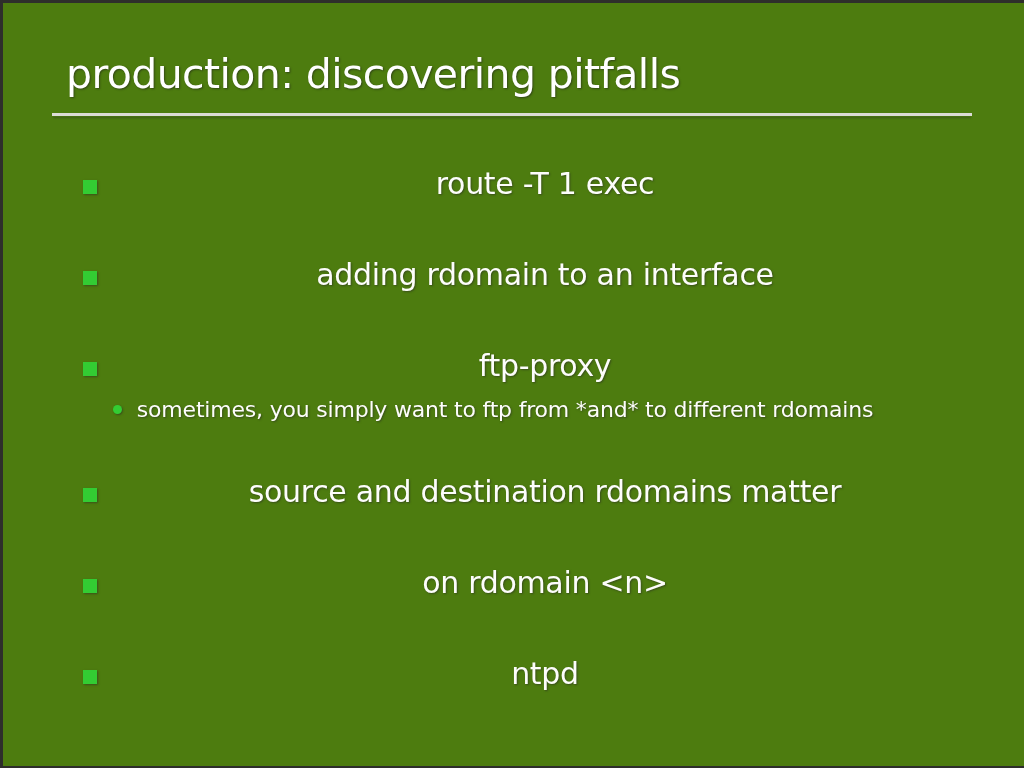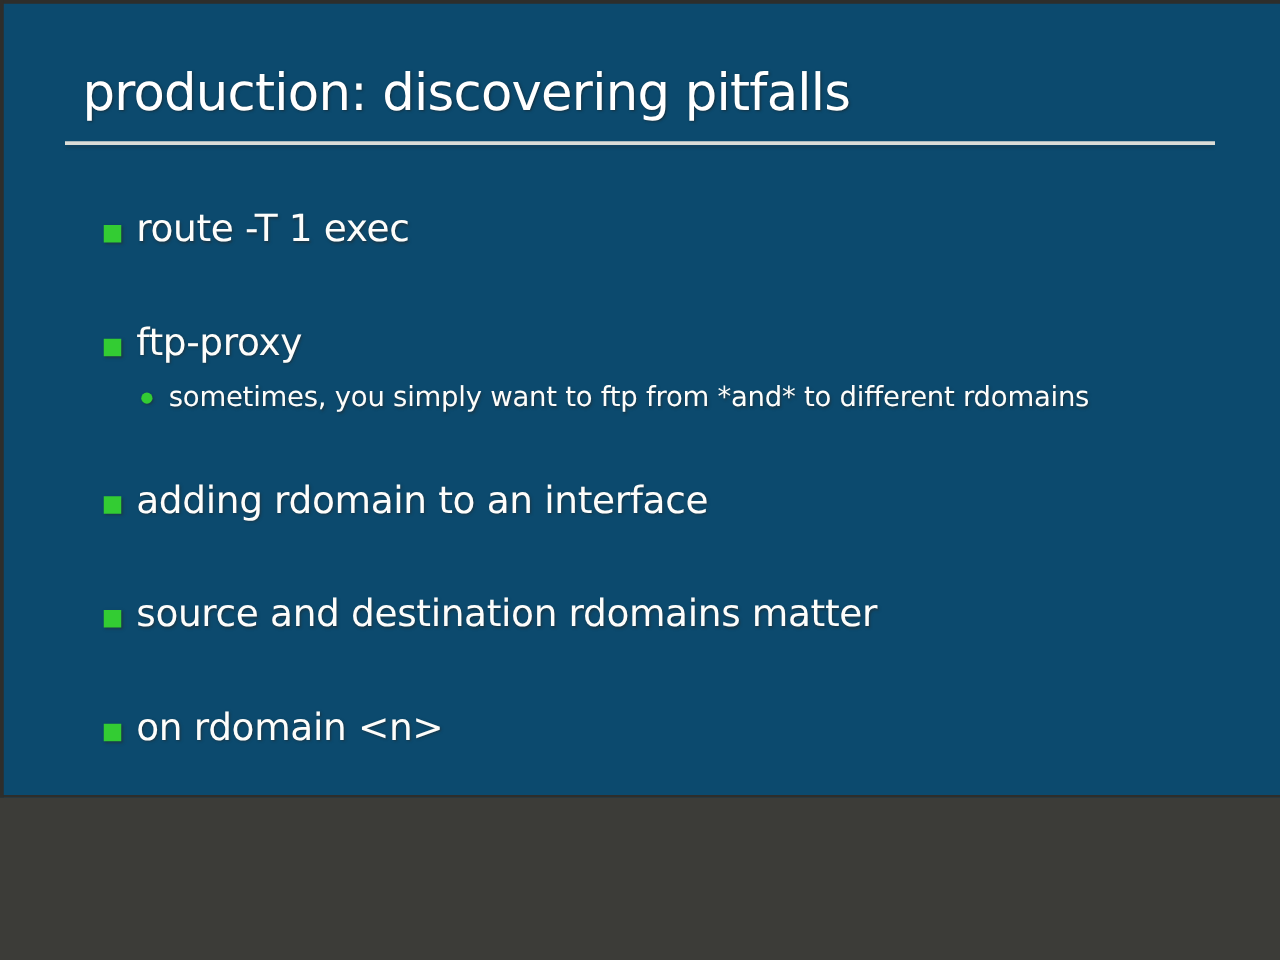--- a/index.html
+++ b/index.html
@@ -13,22 +13,22 @@
     overflow: hidden;
     background: #3c3c38;
     font-family: "DejaVu Sans", sans-serif;
   }
 
   
   .slide {
     position: relative;
     box-sizing: border-box;
     width: 1024px;
-    height: 638px;
-    background: #0c4a6e;
+    height: 768px;
+    background: #4d7c0f;
     border-top: 3px solid #2e2e2b;
     border-left: 3px solid #2e2e2b;
     border-bottom: 2px solid #2e2e2b;
     border-right: 0;
     overflow: hidden;
   }
 
   
   .title-block {
     position: absolute;
@@ -63,20 +63,21 @@
     position: absolute;
     left: 78px;
     top: 158px;
     width: 900px;
   }
 
   .bullet-item {
     position: relative;
     padding-left: 28px;
     margin: 0 0 46px 0;
+    text-align: center;
   }
   .bullet-item:last-child { margin-bottom: 0; }
 
   .bullet-marker {
     position: absolute;
     left: 2px;
     top: 19px;
     width: 14px;
     height: 14px;
     background: #33cc33;
@@ -139,34 +140,34 @@
     <div class="title-rule"></div>
   </div>
 
   <div class="content">
 
     <div class="bullet-item">
       <span class="bullet-marker"></span>
       <span class="bullet-text">route -T 1 exec</span>
     </div>
 
+    <div class="bullet-item">
+      <span class="bullet-marker"></span>
+      <span class="bullet-text">adding rdomain to an interface</span>
+    </div>
+
     <div class="bullet-item has-sub">
       <span class="bullet-marker"></span>
       <span class="bullet-text">ftp-proxy</span>
       <ul class="sub-list">
         <li class="sub-item">
           <span class="sub-marker"></span>
           <span class="sub-text">sometimes, you simply want to ftp from *and* to different rdomains</span>
         </li>
       </ul>
-    </div>
-
-    <div class="bullet-item">
-      <span class="bullet-marker"></span>
-      <span class="bullet-text">adding rdomain to an interface</span>
     </div>
 
     <div class="bullet-item">
       <span class="bullet-marker"></span>
       <span class="bullet-text">source and destination rdomains matter</span>
     </div>
 
     <div class="bullet-item">
       <span class="bullet-marker"></span>
       <span class="bullet-text">on rdomain &lt;n&gt;</span>

